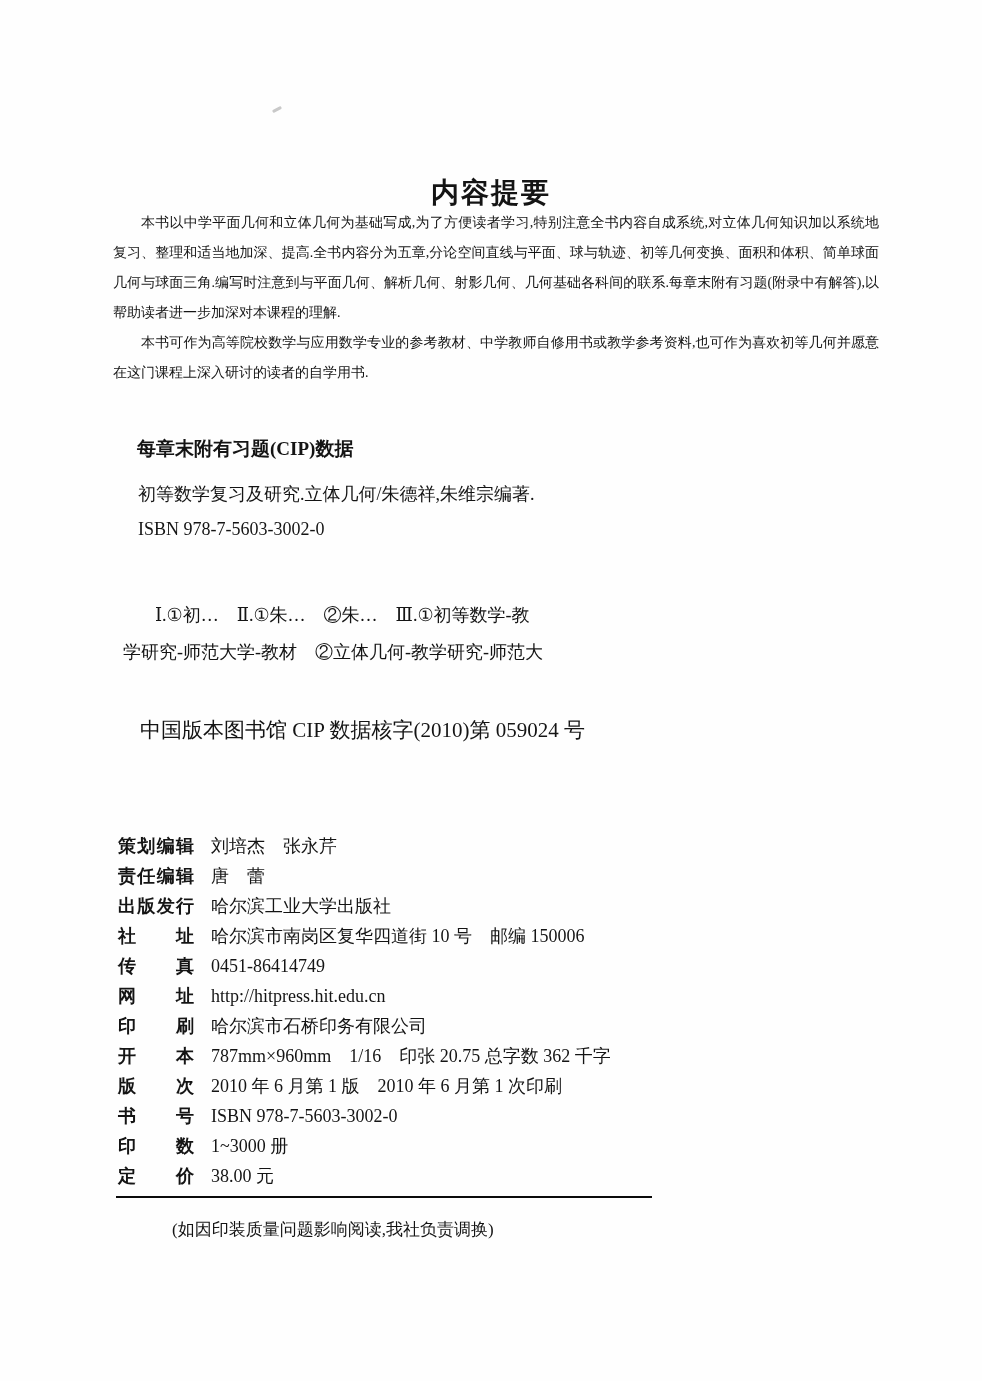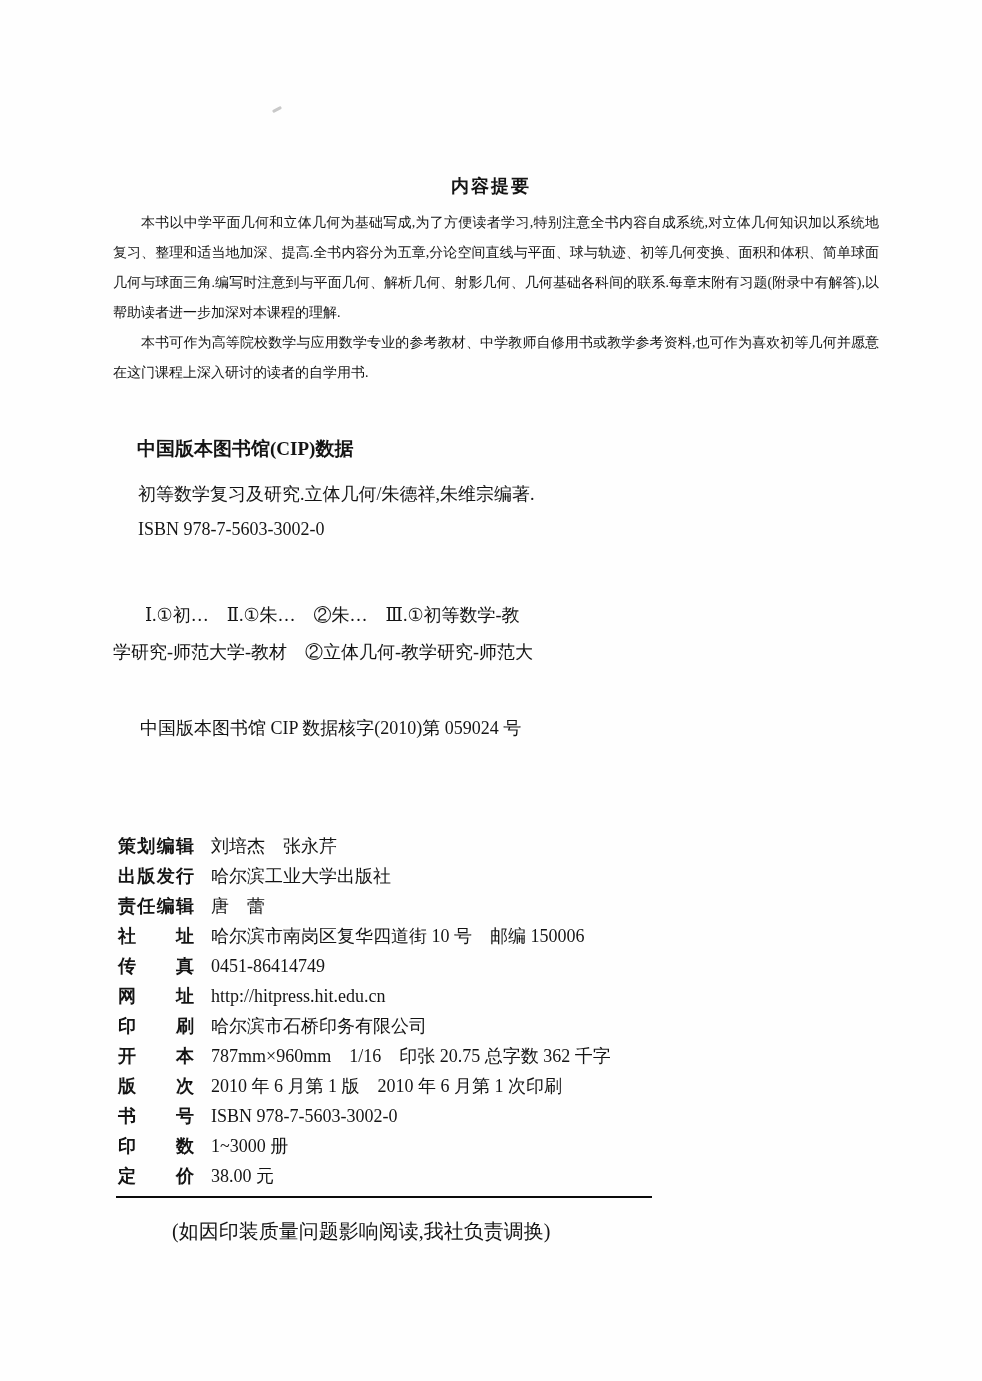--- a/index.html
+++ b/index.html
@@ -12,105 +12,105 @@
     color:#141414;
     overflow:hidden;
   }
   .speck{
     position:absolute;left:272px;top:108px;width:10px;height:3px;
     background:#c9c9c9;transform:rotate(-28deg);border-radius:2px;
   }
   .summary-title{
     position:absolute;top:174px;left:0;width:100%;
     margin:0;text-align:center;
-    font-size:18px;font-weight:bold;letter-spacing:2px;
+    font-size:28px;font-weight:bold;letter-spacing:2px;
   }
   .summary-body{
     position:absolute;top:208px;left:113px;width:766px;
     font-size:14px;line-height:30px;text-align:justify;
   }
   .summary-body p{margin:0;text-indent:2em;}
   .cip-heading{
     position:absolute;top:436px;left:137px;margin:0;
     font-size:19px;font-weight:bold;
   }
   .cip-block{
     position:absolute;top:477px;left:113px;width:740px;
     font-size:18px;line-height:35px;
   }
   .class-block{
-    position:absolute;top:597px;left:113px;width:740px;
+    position:absolute;top:597px;left:123px;width:740px;
     font-size:18px;line-height:37px;
   }
   .indent1{padding-left:25px;}
   .indent2{padding-left:32px;}
   .record-line{
     position:absolute;top:716px;left:140px;
-    font-size:18px;
+    font-size:21px;
   }
   .colophon{
     position:absolute;top:831px;left:118px;width:760px;
     font-size:18px;
   }
   .colophon .row{height:30px;display:flex;align-items:center;}
   .colophon .lbl{
     display:inline-block;width:76px;flex:0 0 76px;
     text-align:justify;text-align-last:justify;
     font-weight:bold;margin-right:17px;white-space:nowrap;
   }
   .colophon .val{white-space:pre-wrap;}
   .rule{
     position:absolute;top:1196px;left:116px;width:536px;height:2px;
     background:#0a0a0a;
   }
   .footnote{
     position:absolute;top:1218px;left:172px;
-    font-size:20px;
+    font-size:17px;
   }
 </style>
 </head>
 <body>
 
 <div class="page">
 
   <div class="speck"></div>
 
   <h1 class="summary-title">内容提要</h1>
 
   <div class="summary-body">
     <p>本书以中学平面几何和立体几何为基础写成,为了方便读者学习,特别注意全书内容自成系统,对立体几何知识加以系统地复习、整理和适当地加深、提高.全书内容分为五章,分论空间直线与平面、球与轨迹、初等几何变换、面积和体积、简单球面几何与球面三角.编写时注意到与平面几何、解析几何、射影几何、几何基础各科间的联系.每章末附有习题(附录中有解答),以帮助读者进一步加深对本课程的理解.</p>
     <p>本书可作为高等院校数学与应用数学专业的参考教材、中学教师自修用书或教学参考资料,也可作为喜欢初等几何并愿意在这门课程上深入研讨的读者的自学用书.</p>
   </div>
 
-  <h2 class="cip-heading">中国版本图书馆(CIP)数据</h2>
+  <h2 class="cip-heading">每章末附有习题(CIP)数据</h2>
 
   <div class="cip-block">
     <div class="indent1">初等数学复习及研究.立体几何/朱德祥,朱维宗编著.</div>
     <div class="indent1">ISBN 978-7-5603-3002-0</div>
   </div>
 
   <div class="class-block">
     <div class="indent2">Ⅰ.①初…　Ⅱ.①朱…　②朱…　Ⅲ.①初等数学-教</div>
     <div>学研究-师范大学-教材　②立体几何-教学研究-师范大</div>
   </div>
 
   <div class="record-line">中国版本图书馆 CIP 数据核字(2010)第 059024 号</div>
 
   <div class="colophon">
     <div class="row">
       <span class="lbl">策划编辑</span>
       <span class="val">刘培杰　张永芹</span>
     </div>
     <div class="row">
+      <span class="lbl">责任编辑</span>
+      <span class="val">唐　蕾</span>
+    </div>
+    <div class="row">
       <span class="lbl">出版发行</span>
       <span class="val">哈尔滨工业大学出版社</span>
-    </div>
-    <div class="row">
-      <span class="lbl">责任编辑</span>
-      <span class="val">唐　蕾</span>
     </div>
     <div class="row">
       <span class="lbl">社址</span>
       <span class="val">哈尔滨市南岗区复华四道街 10 号　邮编 150006</span>
     </div>
     <div class="row">
       <span class="lbl">传真</span>
       <span class="val">0451-86414749</span>
     </div>
     <div class="row">

